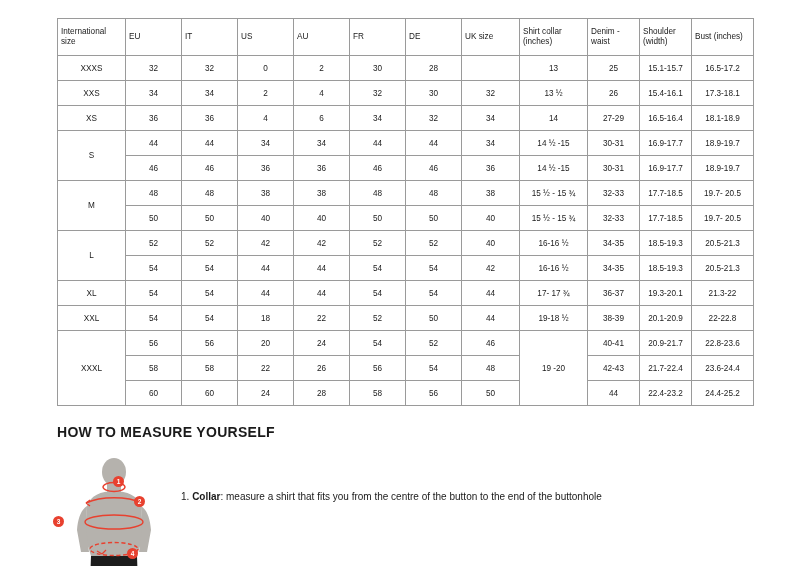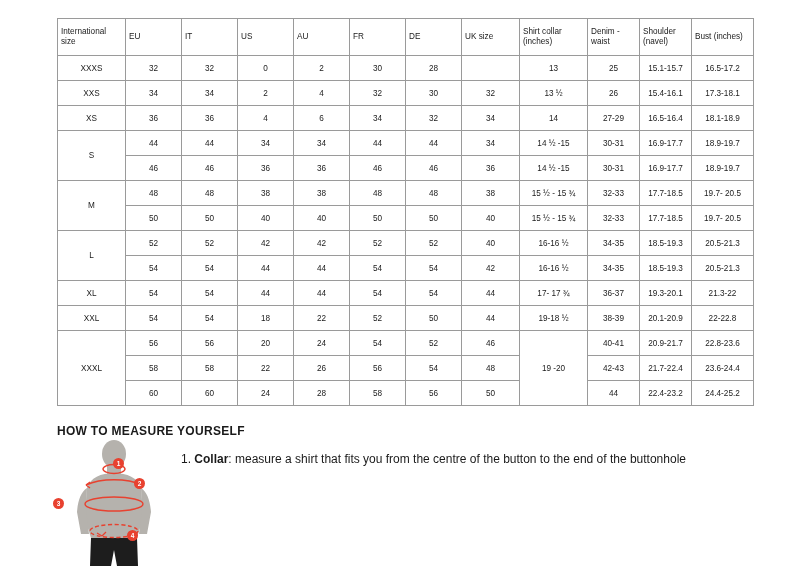--- a/index.html
+++ b/index.html
@@ -65,47 +65,48 @@
   .col-bust  { width: 62px; }
 
   
   .howto {
     position: absolute;
     left: 57px;
     top: 424px;
     width: 676px;
   }
   .howto-title {
-    font-size: 12px;
+    font-size: 14px;
     font-weight: bold;
     letter-spacing: 0.3px;
-    margin-bottom: 0;
+    margin-bottom: 16px;
     color: #1a1a1a;
   }
   .howto-body {
     position: relative;
     display: flex;
     align-items: flex-start;
   }
   .figure {
     position: relative;
     width: 110px;
     height: 130px;
     flex: 0 0 110px;
   }
   .steps {
     margin-left: 14px;
     padding-top: 14px;
   }
   .step {
-    font-size: 12px;
+    font-size: 10px;
     line-height: 1.2;
     margin-bottom: 11px;
     color: #1a1a1a;
     white-space: nowrap;
+    margin-top: 21px;
   }
   .step .num {
     color: #1a1a1a;
   }
   .step b { font-weight: bold; }
 
   .marker {
     position: absolute;
     width: 11px;
     height: 11px;
@@ -148,21 +149,21 @@
           <td class="hdr-left">International size</td>
           <td class="hdr-left">EU</td>
           <td class="hdr-left">IT</td>
           <td class="hdr-left">US</td>
           <td class="hdr-left">AU</td>
           <td class="hdr-left">FR</td>
           <td class="hdr-left">DE</td>
           <td class="hdr-left">UK size</td>
           <td class="hdr-left">Shirt collar (inches)</td>
           <td class="hdr-left">Denim - waist</td>
-          <td class="hdr-left">Shoulder (navel)</td>
+          <td class="hdr-left">Shoulder (width)</td>
           <td class="hdr-left">Bust (inches)</td>
         </tr>
       </thead>
       <tbody id="size-table-body">
           <tr>
             <td>XXXS</td>
             <td>32</td>
             <td>32</td>
             <td>0</td>
             <td>2</td>

